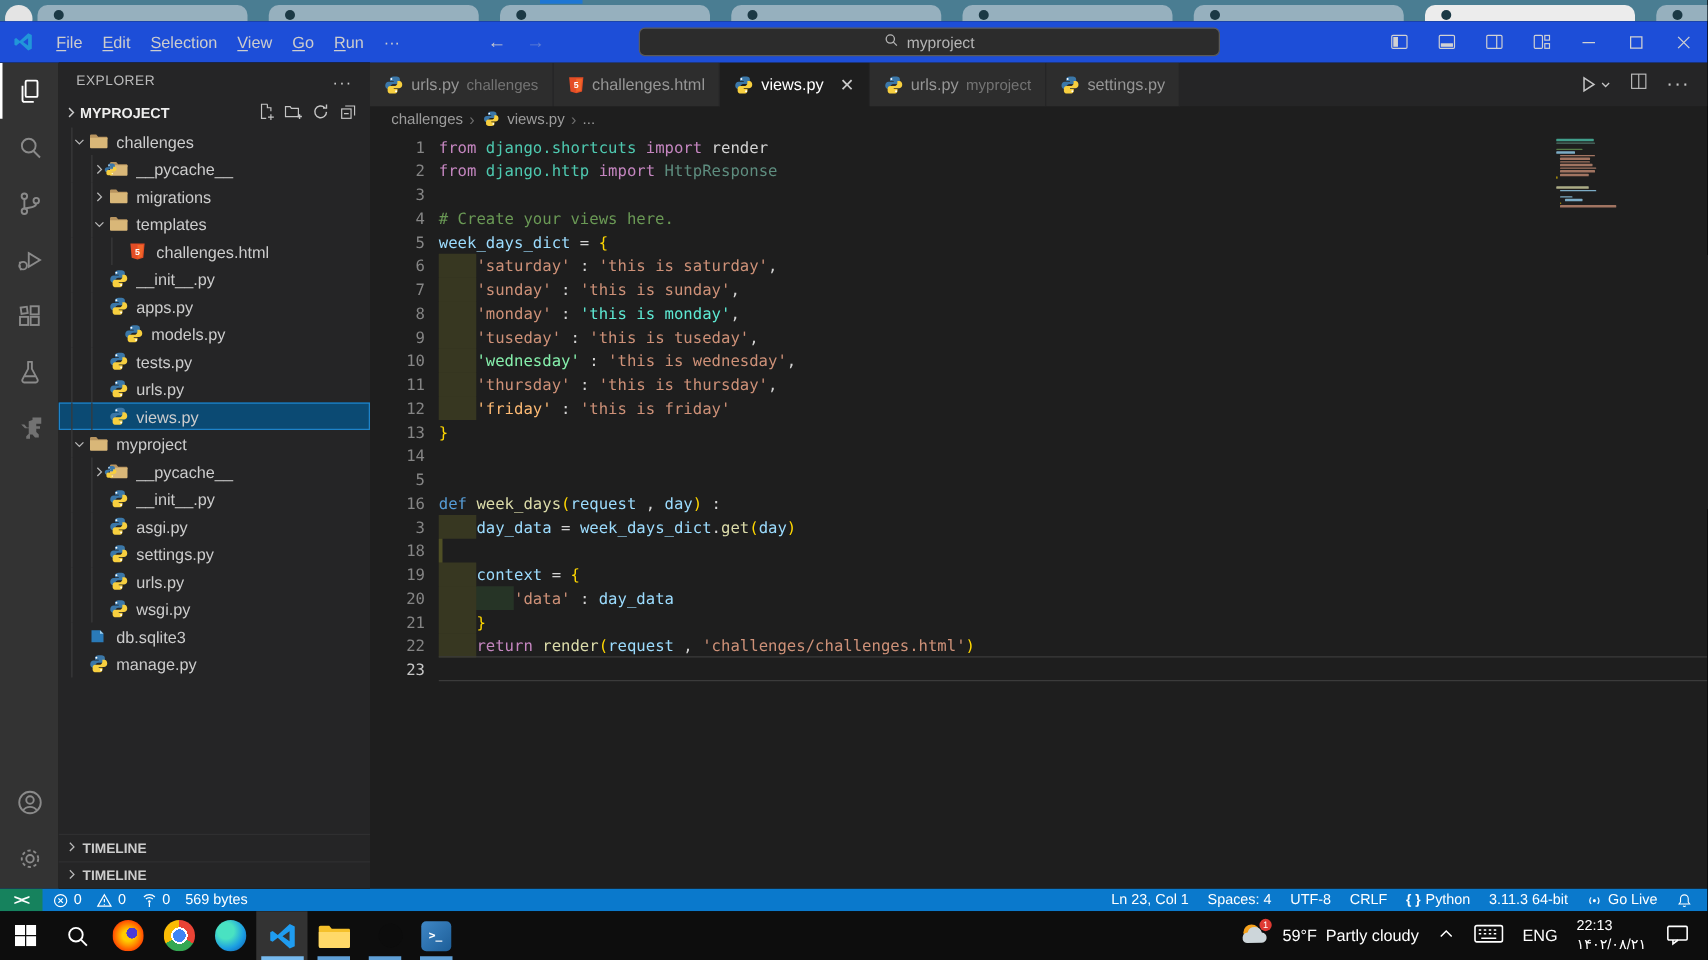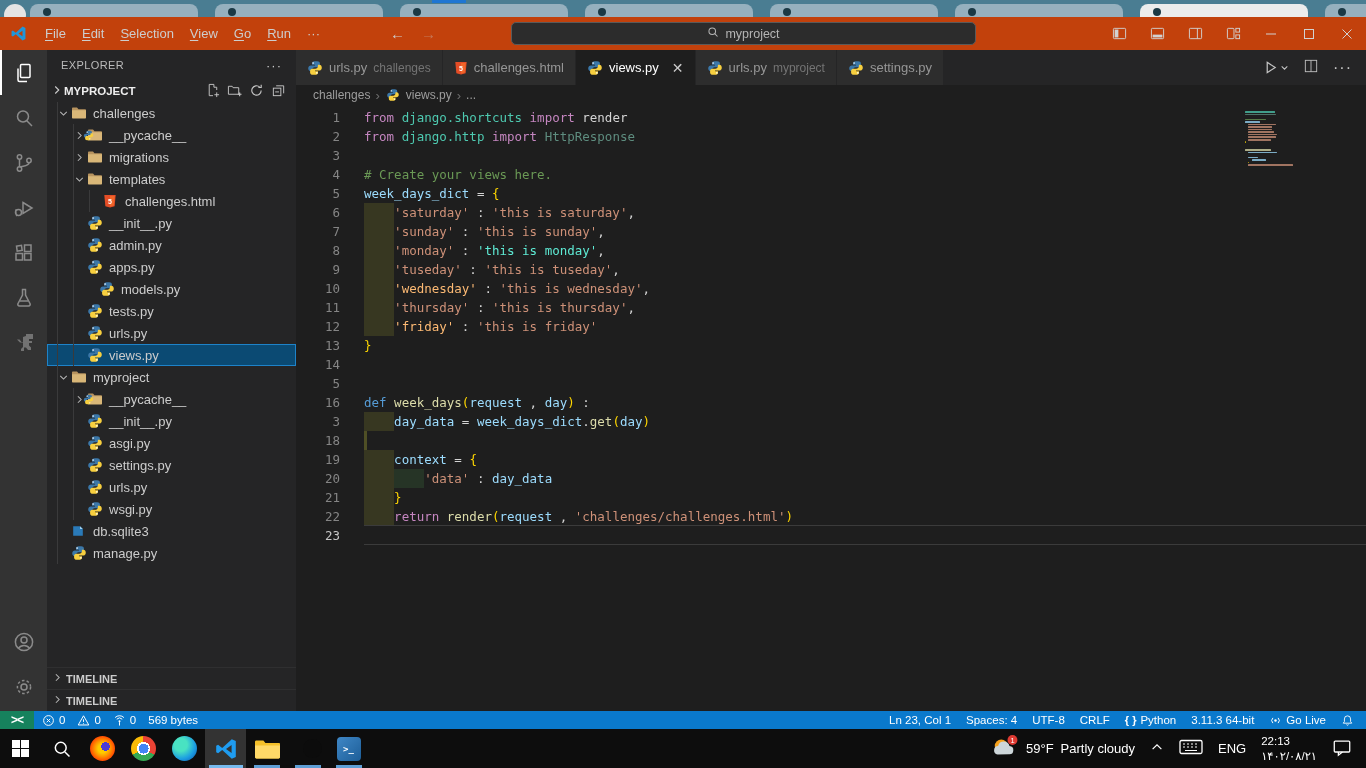--- a/index.html
+++ b/index.html
@@ -8,21 +8,21 @@
 
   
   .bstrip{height:17px;background:#4a7d92;position:relative;overflow:hidden;flex:none}
   .btab{position:absolute;bottom:0;height:13px;background:#96b0be;border-radius:8px 8px 0 0}
   .btab.active{background:#ececec}
   .btab .dot{position:absolute;left:13px;top:4px;width:8px;height:8px;border-radius:50%;background:#1b3945}
   .bcircle{position:absolute;left:4px;top:4px;width:22px;height:22px;border-radius:50%;background:#e4e4e4}
   .baccent{position:absolute;top:0;left:432px;width:34px;height:3px;background:#1e76d3}
 
   
-  .titlebar{height:33px;background:#c2410c;display:flex;align-items:center;color:#cdcdcd;position:relative;flex:none}
+  .titlebar{height:33px;background:#1d4ed8;display:flex;align-items:center;color:#cdcdcd;position:relative;flex:none}
   .vslogo{margin:0 10px 0 10px;display:flex}
   .menus{display:flex;font-size:13px}
   .menus .mi{padding:0 8px;height:22px;display:flex;align-items:center;border-radius:4px}
   .menus .mi u{text-decoration:underline;text-underline-offset:2px}
   .navarrows{position:absolute;left:390px;display:flex;gap:16px;font-size:15px}
   .navarrows .fwd{opacity:.38}
   .cmdcenter{position:absolute;left:511px;top:5px;width:465px;height:23px;background:#2c2c2c;border:1px solid #5a5a5a;border-radius:5px;display:flex;align-items:center;justify-content:center;gap:6px;color:#b4b4b4;font-size:12.5px}
   .wincontrols{margin-left:auto;display:flex;align-items:center}
   .wc{width:38px;height:33px;display:flex;align-items:center;justify-content:center;color:#d2d2d2}
 
@@ -59,21 +59,21 @@
   .etab .close{margin-left:7px;font-size:14px;color:#cccccc;line-height:1}
   .tabacts{margin-left:auto;display:flex;align-items:center;gap:15px;padding-right:14px;color:#c5c5c5}
   .tabacts .runwrap{display:flex;align-items:center;gap:2px}
   .breadcrumb{height:20px;display:flex;align-items:center;padding-left:17px;font-size:12px;color:#9d9d9d;gap:5px;flex:none}
   .breadcrumb .sep{color:#6d6d6d;font-size:13px}
   .breadcrumb .bicon{display:flex;transform:scale(.85)}
   .codearea{flex:1;position:relative;font-family:"DejaVu Sans Mono","Liberation Mono",monospace;font-size:12.5px;line-height:19px;padding-top:3px;overflow:hidden}
   .cl{display:flex;height:19px}
   .cl .ln{width:44px;flex:none;text-align:right;color:#858585}
   .cl.cur .ln{color:#c6c6c6}
-  .cl .lc{flex:1;position:relative;margin-left:24px;white-space:pre;color:#d4d4d4}
+  .cl .lc{flex:1;position:relative;margin-left:11px;white-space:pre;color:#d4d4d4}
   .cl.cur .lc{border-top:1px solid #3b3b3b;border-bottom:1px solid #3b3b3b;margin-top:-1px}
   .ib{position:absolute;top:0;bottom:0;width:30px;background:rgba(255,255,64,.115)}
   .ib.l2{left:30px;background:rgba(120,255,120,.10)}
   .ibt{position:absolute;left:0;top:0;bottom:0;width:3px;background:rgba(255,255,64,.22)}
   .minimap{position:absolute;top:6px;right:57px;width:64px}
   .mrow{height:1.7px;margin-bottom:.85px}
   .mrow div{height:100%;border-radius:.5px}
 
   
   .statusbar{height:18px;background:#0a79cc;display:flex;align-items:center;color:#ffffff;font-size:11.5px;flex:none;overflow:hidden}
@@ -411,34 +411,20 @@
             <div class="guide" style="left: 26px;"></div>
             <span class="chev"></span>
             <span class="ficon">
               <svg viewBox="0 0 16 16" width="16" height="16">
                 <path fill="#3b77a8" d="M7.9 1.2c-1.7 0-2.9.8-2.9 2.1v1.5h3v.6H3.9C2.4 5.4 1.2 6.6 1.2 8.3s1 2.9 2.4 2.9h1.5V9.7c0-1.4 1.2-2.5 2.6-2.5h3.1c1.2 0 2.1-1 2.1-2.1V3.3c0-1.2-1.2-2.1-2.6-2.1z"></path>
                 <circle fill="#ffffff" cx="6.1" cy="3.1" r="0.8"></circle>
                 <path fill="#f7cf3f" d="M8.1 14.8c1.7 0 2.9-.8 2.9-2.1v-1.5H8v-.6h4.1c1.5 0 2.7-1.2 2.7-2.9s-1-2.9-2.4-2.9h-1.5v1.5c0 1.4-1.2 2.5-2.6 2.5H5.2c-1.2 0-2.1 1-2.1 2.1v1.8c0 1.2 1.2 2.1 2.6 2.1z"></path>
                 <circle fill="#ffffff" cx="9.9" cy="12.9" r="0.8"></circle>
               </svg>
             </span>
-            <span>admin.py</span>
-          </div>
-          <div class="trow" style="padding-left: 24px;">
-            <div class="guide" style="left: 10px;"></div>
-            <div class="guide" style="left: 26px;"></div>
-            <span class="chev"></span>
-            <span class="ficon">
-              <svg viewBox="0 0 16 16" width="16" height="16">
-                <path fill="#3b77a8" d="M7.9 1.2c-1.7 0-2.9.8-2.9 2.1v1.5h3v.6H3.9C2.4 5.4 1.2 6.6 1.2 8.3s1 2.9 2.4 2.9h1.5V9.7c0-1.4 1.2-2.5 2.6-2.5h3.1c1.2 0 2.1-1 2.1-2.1V3.3c0-1.2-1.2-2.1-2.6-2.1z"></path>
-                <circle fill="#ffffff" cx="6.1" cy="3.1" r="0.8"></circle>
-                <path fill="#f7cf3f" d="M8.1 14.8c1.7 0 2.9-.8 2.9-2.1v-1.5H8v-.6h4.1c1.5 0 2.7-1.2 2.7-2.9s-1-2.9-2.4-2.9h-1.5v1.5c0 1.4-1.2 2.5-2.6 2.5H5.2c-1.2 0-2.1 1-2.1 2.1v1.8c0 1.2 1.2 2.1 2.6 2.1z"></path>
-                <circle fill="#ffffff" cx="9.9" cy="12.9" r="0.8"></circle>
-              </svg>
-            </span>
             <span>apps.py</span>
           </div>
           <div class="trow" style="padding-left: 36px;">
             <div class="guide" style="left: 10px;"></div>
             <div class="guide" style="left: 26px;"></div>
             <span class="chev"></span>
             <span class="ficon">
               <svg viewBox="0 0 16 16" width="16" height="16">
                 <path fill="#3b77a8" d="M7.9 1.2c-1.7 0-2.9.8-2.9 2.1v1.5h3v.6H3.9C2.4 5.4 1.2 6.6 1.2 8.3s1 2.9 2.4 2.9h1.5V9.7c0-1.4 1.2-2.5 2.6-2.5h3.1c1.2 0 2.1-1 2.1-2.1V3.3c0-1.2-1.2-2.1-2.6-2.1z"></path>
                 <circle fill="#ffffff" cx="6.1" cy="3.1" r="0.8"></circle>
@@ -761,21 +747,21 @@
             <div class="cl">
               <div class="ln">8</div>
               <div class="lc"><div class="ib" style="left: 0px;"></div><span>    </span><span style="color: rgb(206, 145, 120);">'monday'</span><span style="color: rgb(212, 212, 212);"> : </span><span style="color: #5eead4;">'this is monday'</span><span style="color: rgb(212, 212, 212);">,</span></div>
             </div>
             <div class="cl">
               <div class="ln">9</div>
               <div class="lc"><div class="ib" style="left: 0px;"></div><span>    </span><span style="color: rgb(206, 145, 120);">'tuseday'</span><span style="color: rgb(212, 212, 212);"> : </span><span style="color: rgb(206, 145, 120);">'this is tuseday'</span><span style="color: rgb(212, 212, 212);">,</span></div>
             </div>
             <div class="cl">
               <div class="ln">10</div>
-              <div class="lc"><div class="ib" style="left: 0px;"></div><span>    </span><span style="color: #fdba74;">'wednesday'</span><span style="color: rgb(212, 212, 212);"> : </span><span style="color: rgb(206, 145, 120);">'this is wednesday'</span><span style="color: rgb(212, 212, 212);">,</span></div>
+              <div class="lc"><div class="ib" style="left: 0px;"></div><span>    </span><span style="color: #86efac;">'wednesday'</span><span style="color: rgb(212, 212, 212);"> : </span><span style="color: rgb(206, 145, 120);">'this is wednesday'</span><span style="color: rgb(212, 212, 212);">,</span></div>
             </div>
             <div class="cl">
               <div class="ln">11</div>
               <div class="lc"><div class="ib" style="left: 0px;"></div><span>    </span><span style="color: rgb(206, 145, 120);">'thursday'</span><span style="color: rgb(212, 212, 212);"> : </span><span style="color: rgb(206, 145, 120);">'this is thursday'</span><span style="color: rgb(212, 212, 212);">,</span></div>
             </div>
             <div class="cl">
               <div class="ln">12</div>
               <div class="lc"><div class="ib" style="left: 0px;"></div><span>    </span><span style="color: #fdba74;">'friday'</span><span style="color: rgb(212, 212, 212);"> : </span><span style="color: rgb(206, 145, 120);">'this is friday'</span></div>
             </div>
             <div class="cl">

